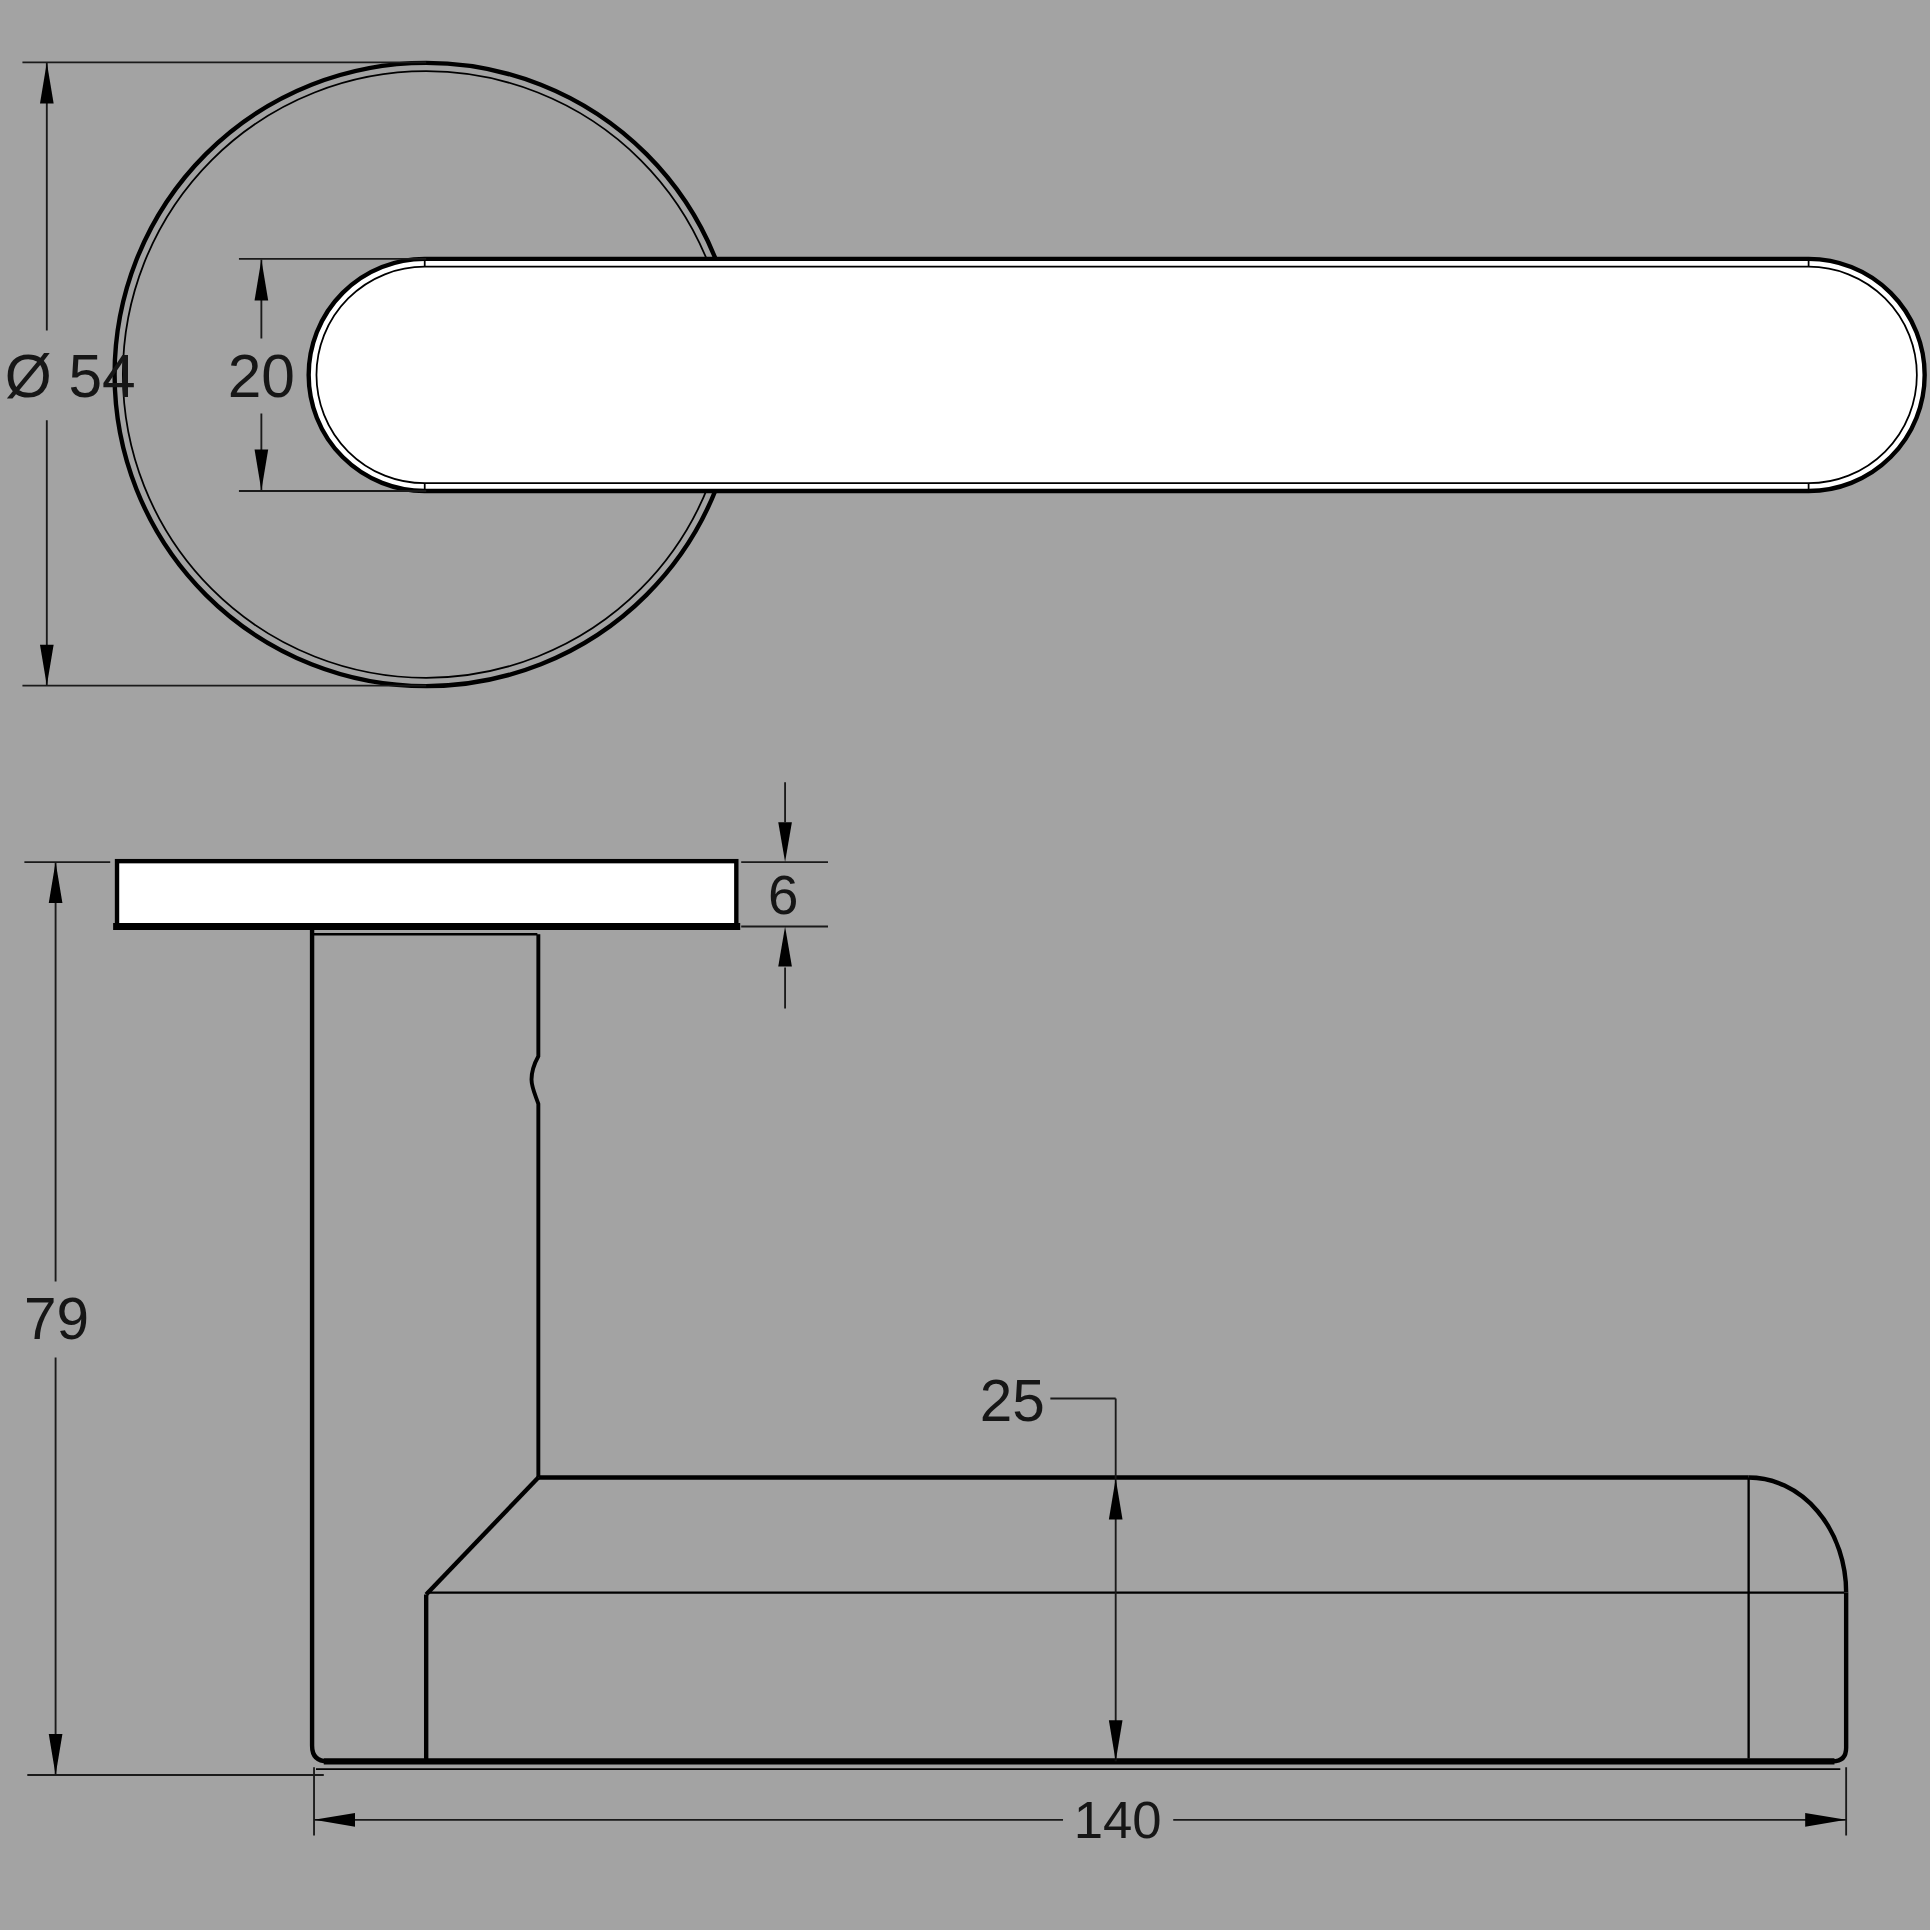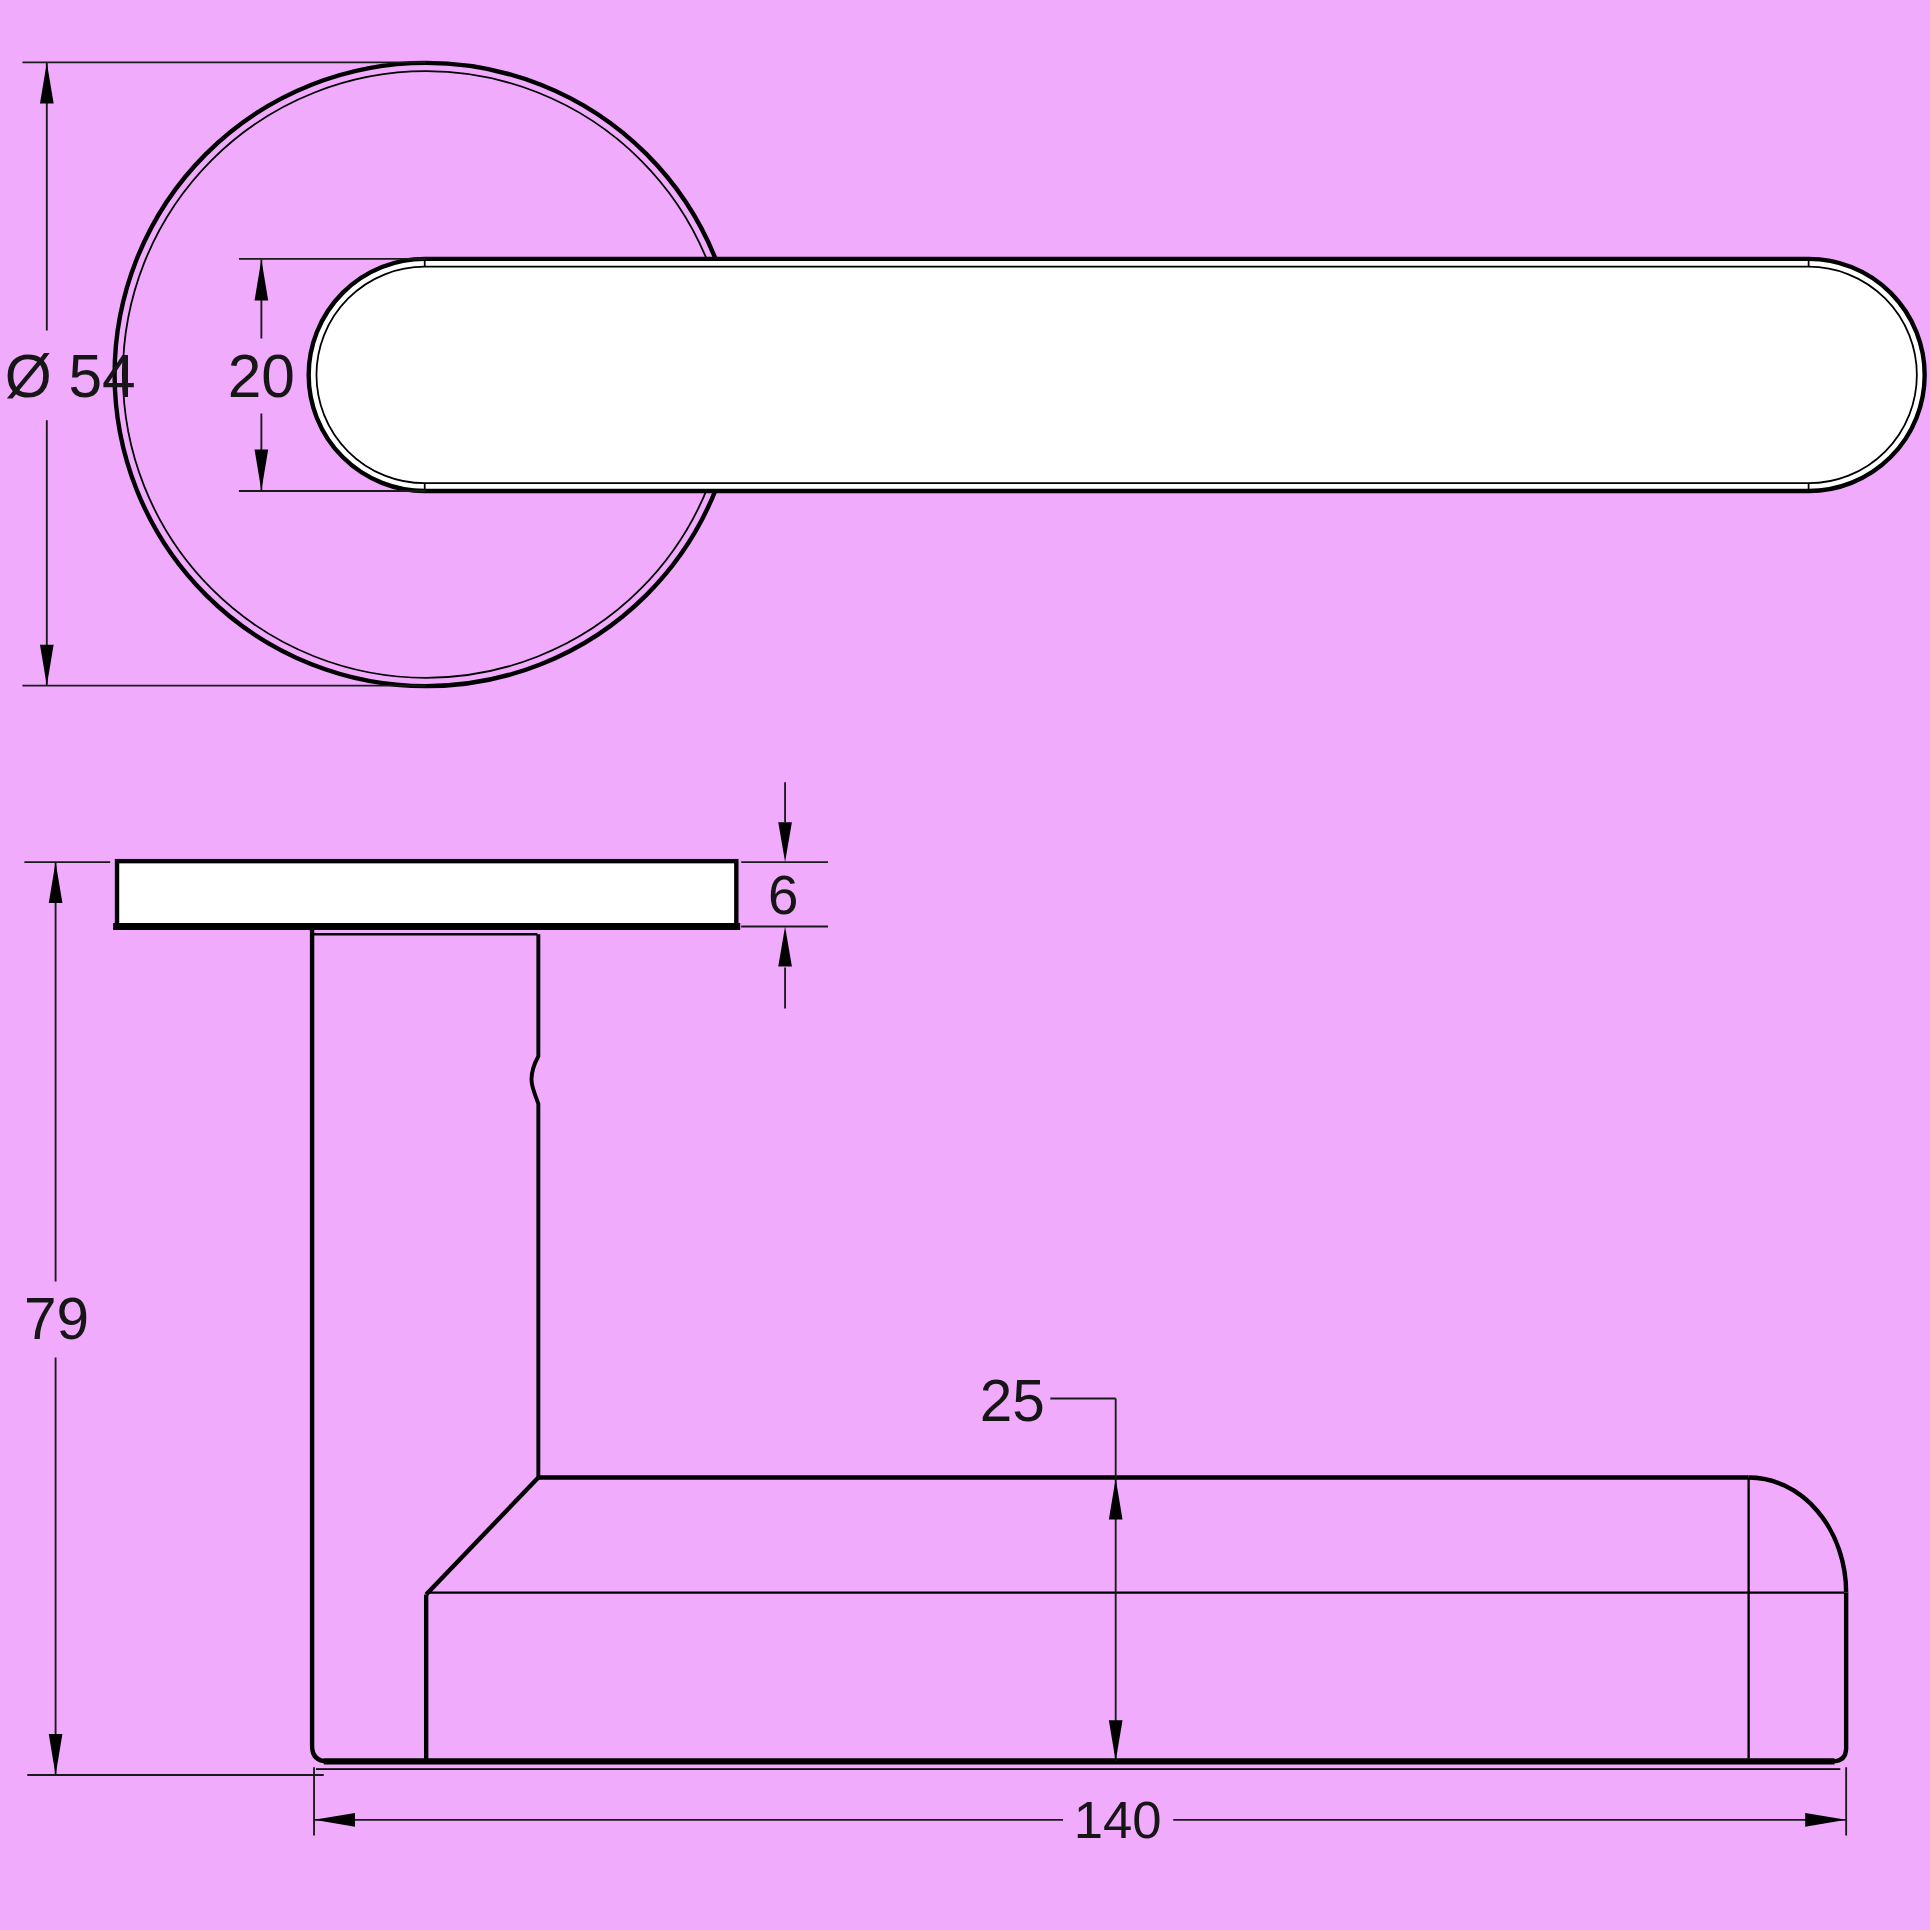--- a/index.html
+++ b/index.html
@@ -1,16 +1,16 @@
 <!DOCTYPE html>
 <html><head>
 <meta charset="utf-8">
 <style>
   html,body{margin:0;padding:0;background:#ffffff;}
-  .stage{width:1931px;height:1931px;position:relative;background:#f0abfc;overflow:hidden;}
+  .stage{width:1931px;height:1931px;position:relative;background:#a3a3a3;overflow:hidden;}
   svg{display:block;}
   .outline{stroke:#000000;stroke-width:4.5;fill:none;stroke-linecap:butt;}
   .outline-fill{stroke:#000000;stroke-width:4.5;fill:#ffffff;}
   .heavy{stroke:#000000;stroke-width:7;fill:none;}
   .base{stroke:#000000;stroke-width:6.5;fill:none;}
   .med{stroke:#000000;stroke-width:2.4;fill:none;}
   .inner{stroke:#000000;stroke-width:1.8;fill:none;}
   .dim{stroke:#1a1a1a;stroke-width:1.9;fill:none;}
   .arrow{fill:#000000;stroke:none;}
   .lbl{font-family:"Liberation Sans","DejaVu Sans",sans-serif;fill:#161616;}

